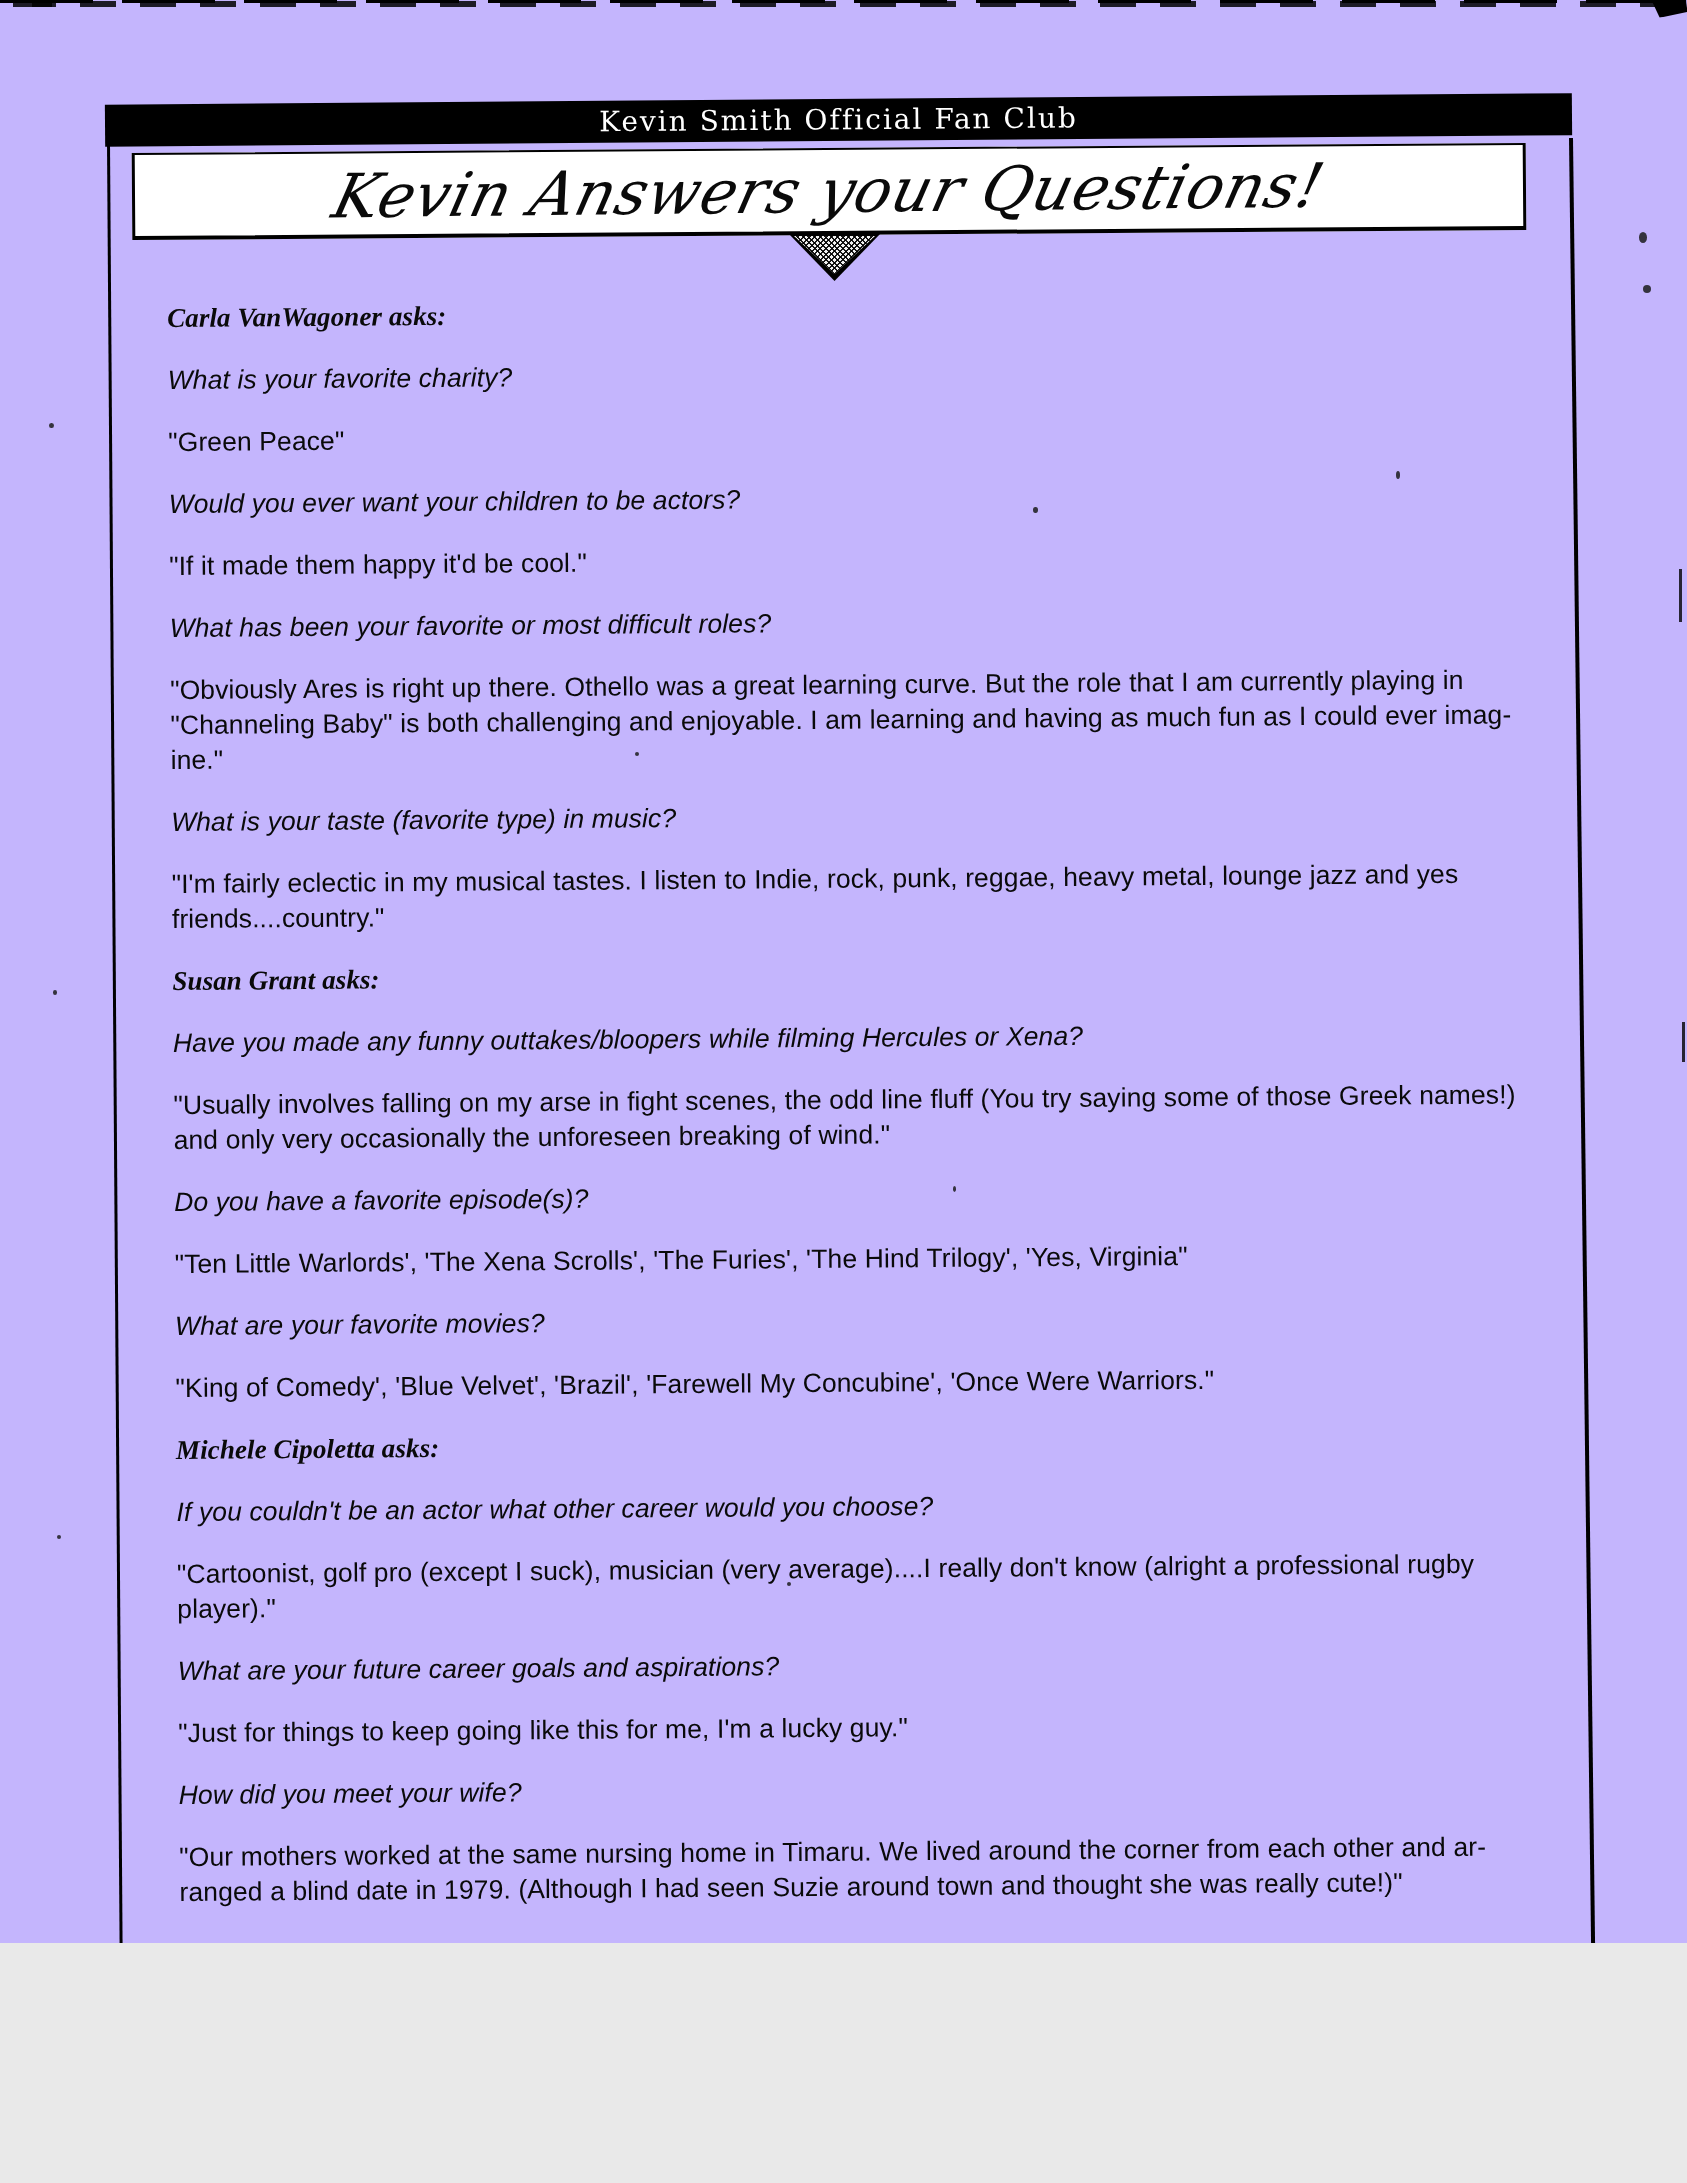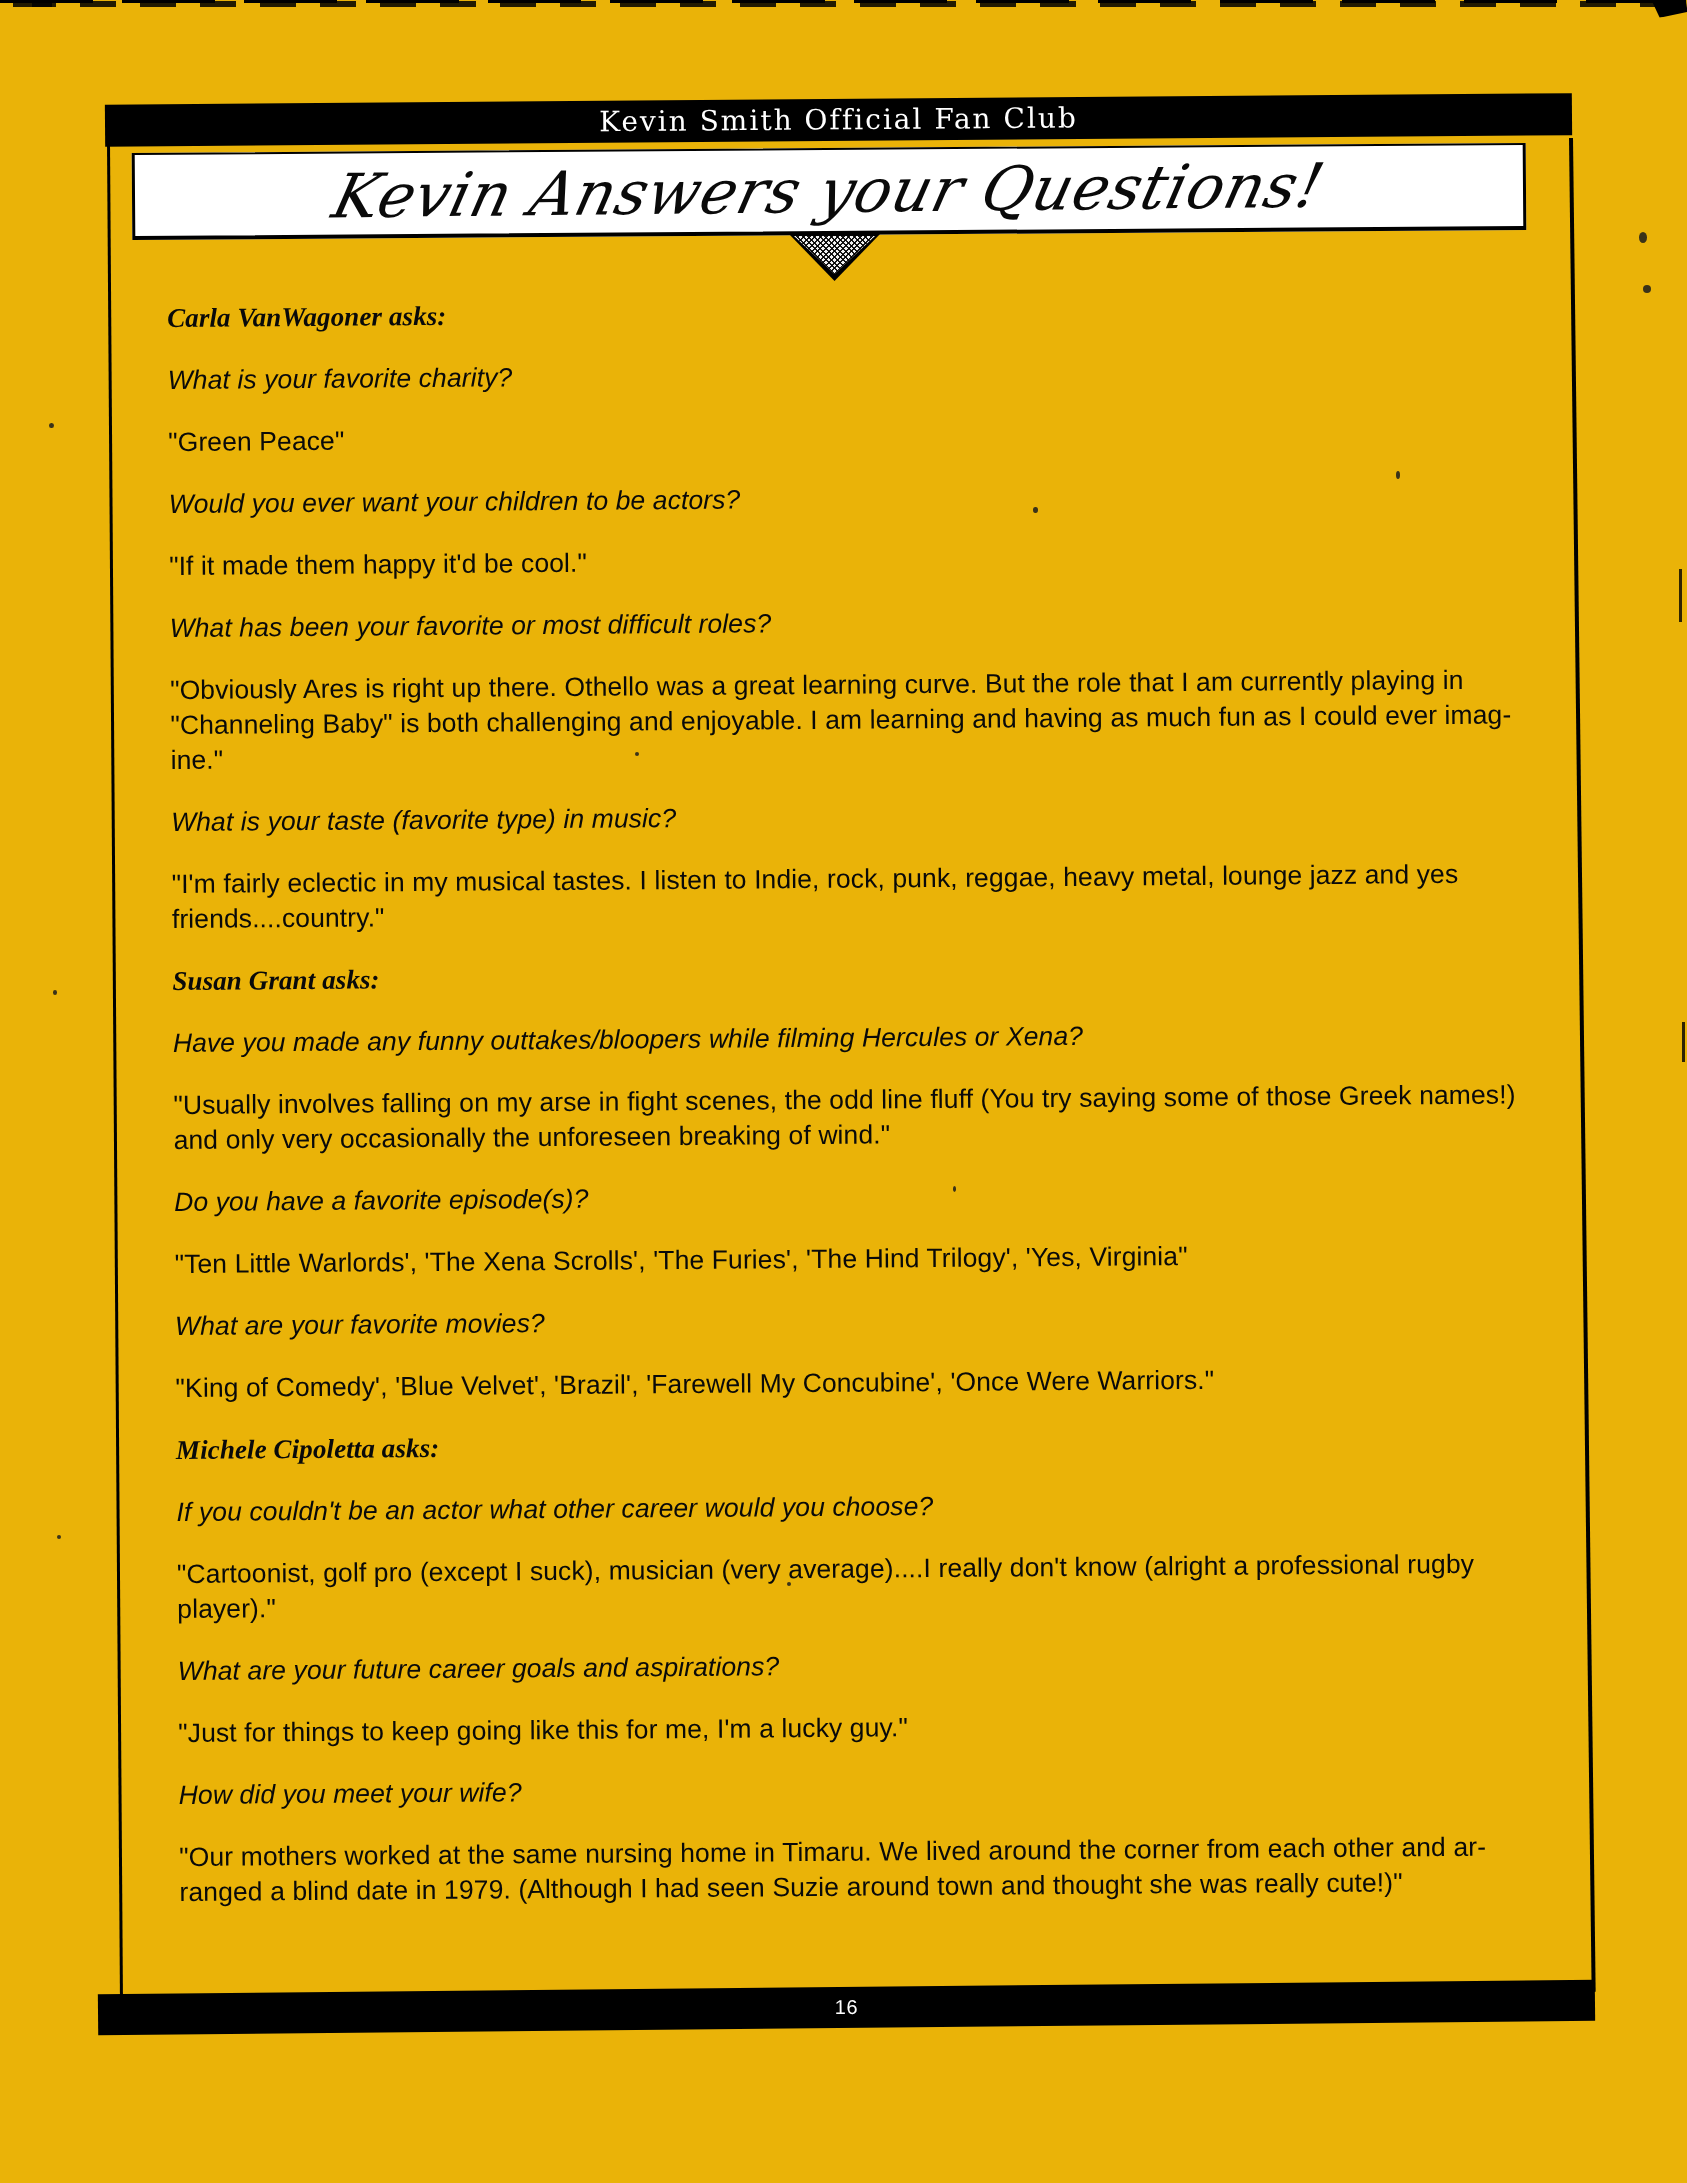--- a/index.html
+++ b/index.html
@@ -1,18 +1,18 @@
 <!DOCTYPE html>
 <html style="font-size:10.6px"><head>
 <meta charset="utf-8">
 <style>
   html,body{margin:0;padding:0;background:#e9e9e9;}
   #page{
-    position:relative; width:1687px; height:2183px;
-    background:#eab308; overflow:hidden;
+    position:relative; width:1687px; height:1943px;
+    background:#c4b5fd; overflow:hidden;
     font-family:"Liberation Sans", sans-serif; color:#0a0a0a;
   }
   
   #top-noise{
     position:absolute; left:0; top:0; width:1687px; height:6.6px;
     background:
       repeating-linear-gradient(90deg,#000 0 93px, rgba(0,0,0,0) 93px 122px),
       repeating-linear-gradient(90deg,rgba(0,0,0,.85) 0 36px, rgba(0,0,0,0) 36px 60px);
     background-size:100% 3.3px,100% 6px;
     background-position:0 0, 20px 1.3px;

